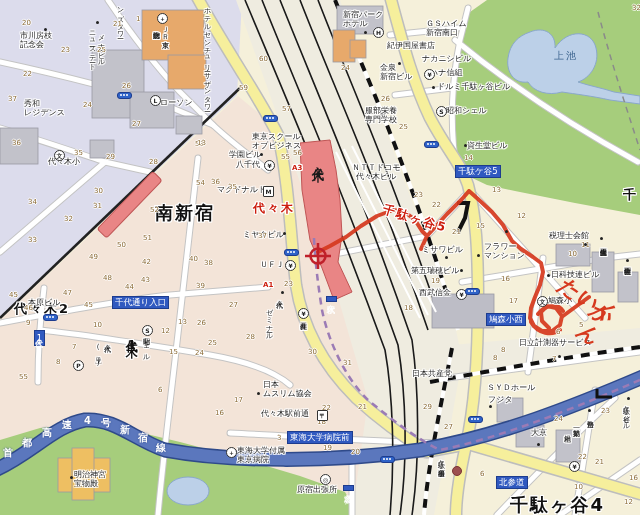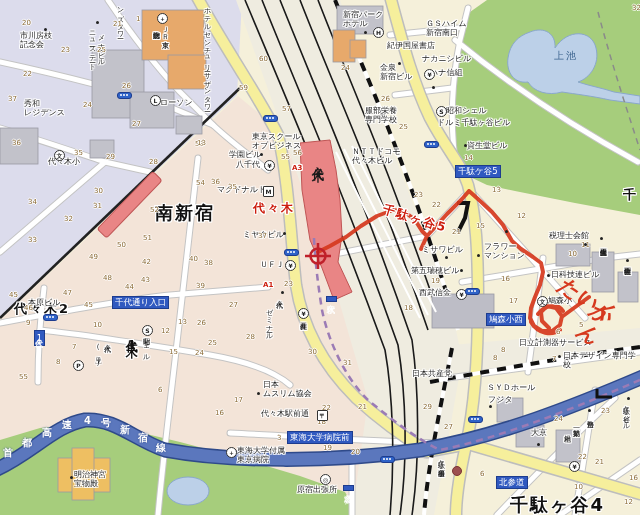--- a/index.html
+++ b/index.html
@@ -212,51 +212,50 @@
       <div class="lbl vert" style="left: 161px; top: 22px; font-size: 7px;">ＪＲ東京</div>
       <div class="lbl vert" style="left: 152px; top: 26px; font-size: 7px;">総合病院</div>
       <div class="lbl vert" style="left: 203px; top: 3px; font-size: 7px;">ホテルセンチュリーサザンタワー</div>
       <div class="lbl" style="left: 343px; top: 10px;">新宿パーク
 ホテル</div>
       <div class="lbl" style="left: 339px; top: 41px; margin-left: 48px;">紀伊国屋書店</div>
       <div class="lbl" style="left: 380px; top: 63px;">金泉
 新宿ビル</div>
       <div class="lbl" style="left: 365px; top: 106px;">服部栄養
 専門学校</div>
-      <div class="lbl" style="left: 352px; top: 147px;">ＮＴＴドコモ
+      <div class="lbl" style="left: 352px; top: 163px; text-align: center;">ＮＴＴドコモ
 代々木ビル</div>
       <div class="lbl" style="left: 252px; top: 132px;">東京スクール
 オブビジネス</div>
       <div class="lbl" style="left: 229px; top: 150px;">学園ビル</div>
       <div class="lbl" style="left: 236px; top: 160px;">八千代</div>
       <div class="lbl" style="left: 217px; top: 185px;">マクドナルド</div>
       <div class="lbl" style="left: 243px; top: 230px;">ミヤタビル</div>
       <div class="lbl" style="left: 260px; top: 260px;">ＵＦＪ</div>
       <div class="lbl vert" style="left: 275px; top: 296px; font-size: 7px;">代々木</div>
       <div class="lbl vert" style="left: 265px; top: 304px; font-size: 7px;">ゼミナール</div>
       <div class="lbl vert" style="left: 299px; top: 317px; font-size: 7px;">三井住友</div>
       <div class="lbl" style="left: 426px; top: 19px;">ＧＳハイム
 新宿南口</div>
       <div class="lbl" style="left: 422px; top: 54px;">ナカニシビル</div>
       <div class="lbl" style="left: 430px; top: 68px;">ハナ信組</div>
-      <div class="lbl" style="left: 437px; top: 82px; margin-top: 36px;">ドルミ千駄ヶ谷ビル</div>
+      <div class="lbl" style="left: 437px; top: 82px;">ドルミ千駄ヶ谷ビル</div>
       <div class="lbl" style="left: 446px; top: 106px;">昭和シェル</div>
       <div class="lbl" style="left: 467px; top: 141px;">資生堂ビル</div>
       <div class="lbl" style="left: 422px; top: 245px;">ミサワビル</div>
       <div class="lbl" style="left: 484px; top: 242px;">フラワー
 マンション</div>
       <div class="lbl" style="left: 411px; top: 266px;">第五瑞穂ビル</div>
       <div class="lbl" style="left: 419px; top: 288px;">西武信金</div>
       <div class="lbl" style="left: 549px; top: 231px;">税理士会館</div>
       <div class="lbl vert" style="left: 599px; top: 243px; font-size: 7px;">更生保護会館</div>
       <div class="lbl vert" style="left: 623px; top: 262px; font-size: 7px;">救世軍会館</div>
       <div class="lbl" style="left: 551px; top: 270px;">日科技連ビル</div>
       <div class="lbl" style="left: 548px; top: 296px;">鳩森小</div>
       <div class="lbl" style="left: 519px; top: 338px;">日立計測器サービス</div>
-      <div class="lbl" style="left: 563px; top: 351px;">日本デザイン専門学校</div>
       <div class="lbl" style="left: 412px; top: 369px;">日本共産党</div>
       <div class="lbl" style="left: 487px; top: 383px;">ＳＹＤホール</div>
       <div class="lbl" style="left: 488px; top: 395px;">フジタ</div>
       <div class="lbl" style="left: 531px; top: 428px;">大京</div>
       <div class="lbl vert" style="left: 586px; top: 415px; font-size: 7px;">河合塾</div>
       <div class="lbl vert" style="left: 572px; top: 424px; font-size: 7px;">第一勧業</div>
       <div class="lbl vert" style="left: 563px; top: 430px; font-size: 7px;">相銀</div>
       <div class="lbl vert" style="left: 622px; top: 402px; font-size: 7px;">千駄ヶ谷ビル</div>
       <div class="lbl vert" style="left: 437px; top: 456px; font-size: 7px;">千駄ヶ谷出張所</div>
       <div class="lbl" style="left: 297px; top: 485px;">原宿出張所</div>

